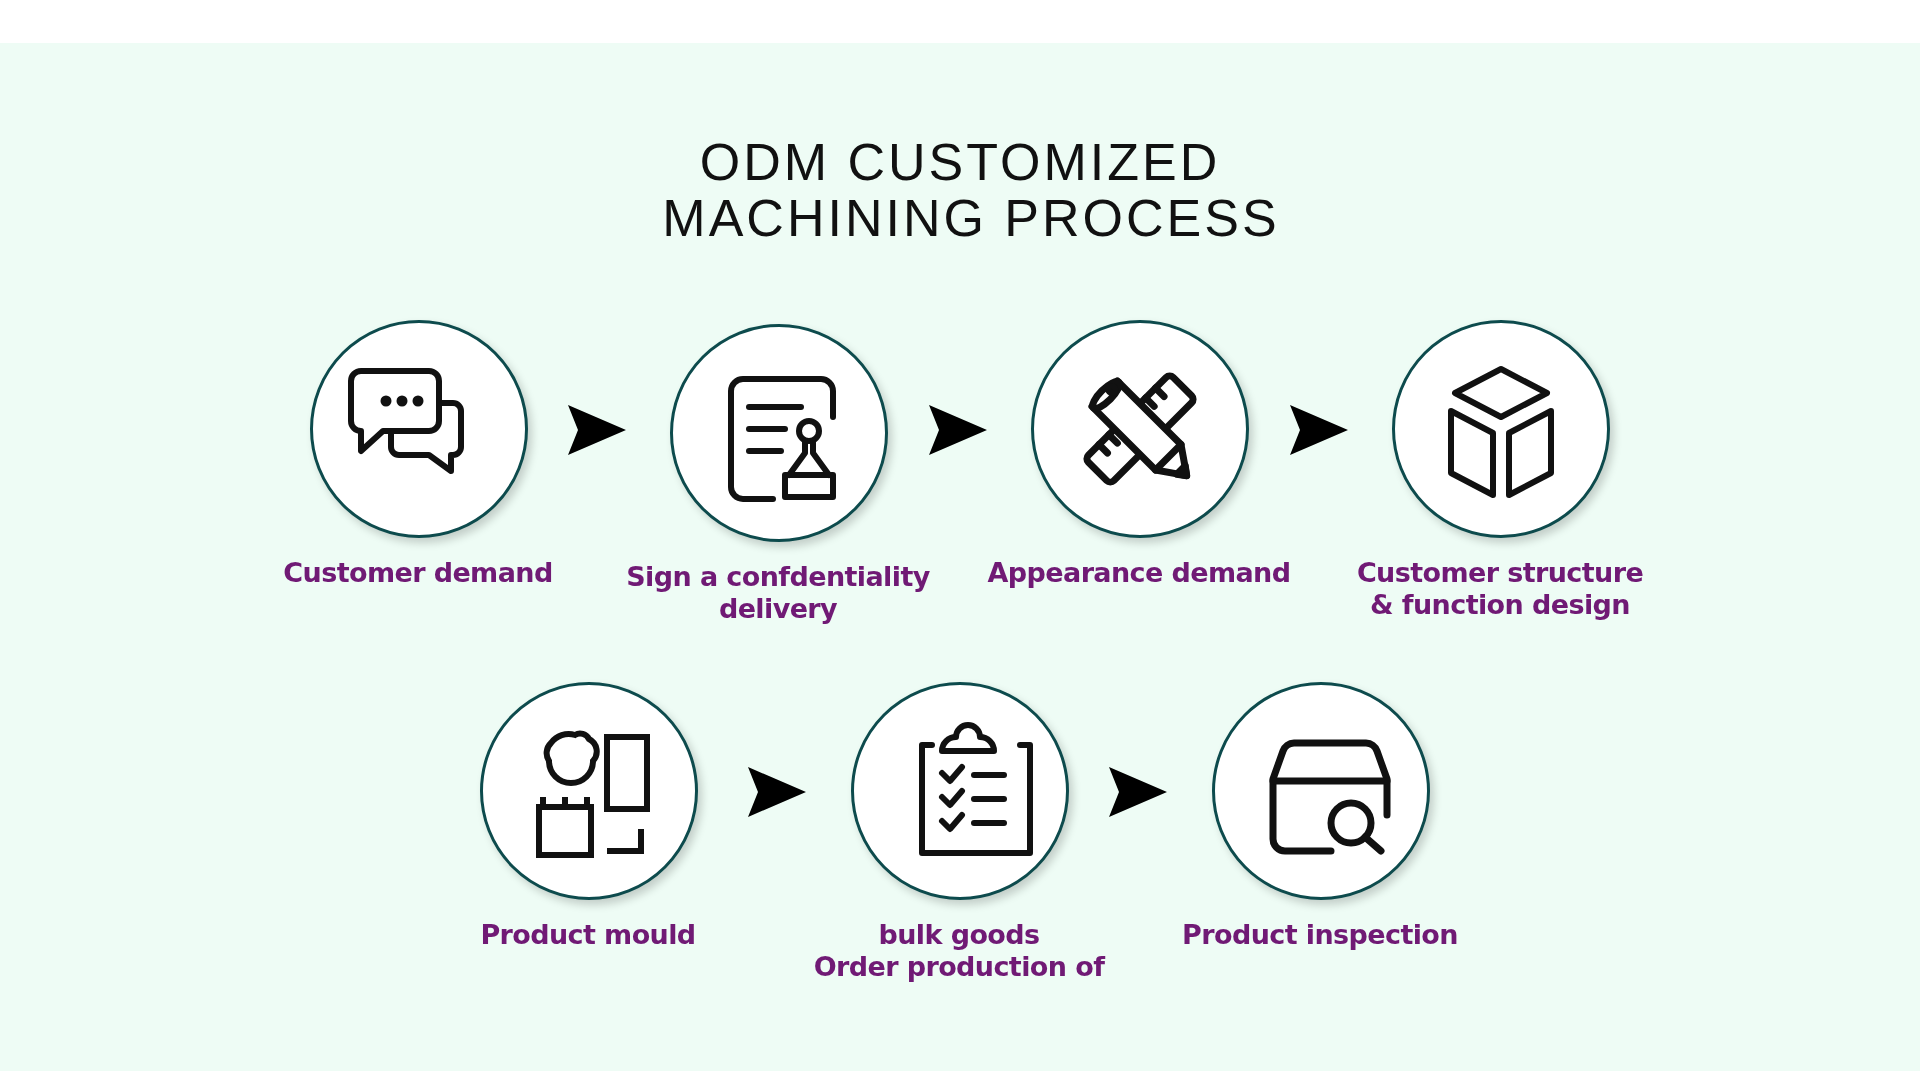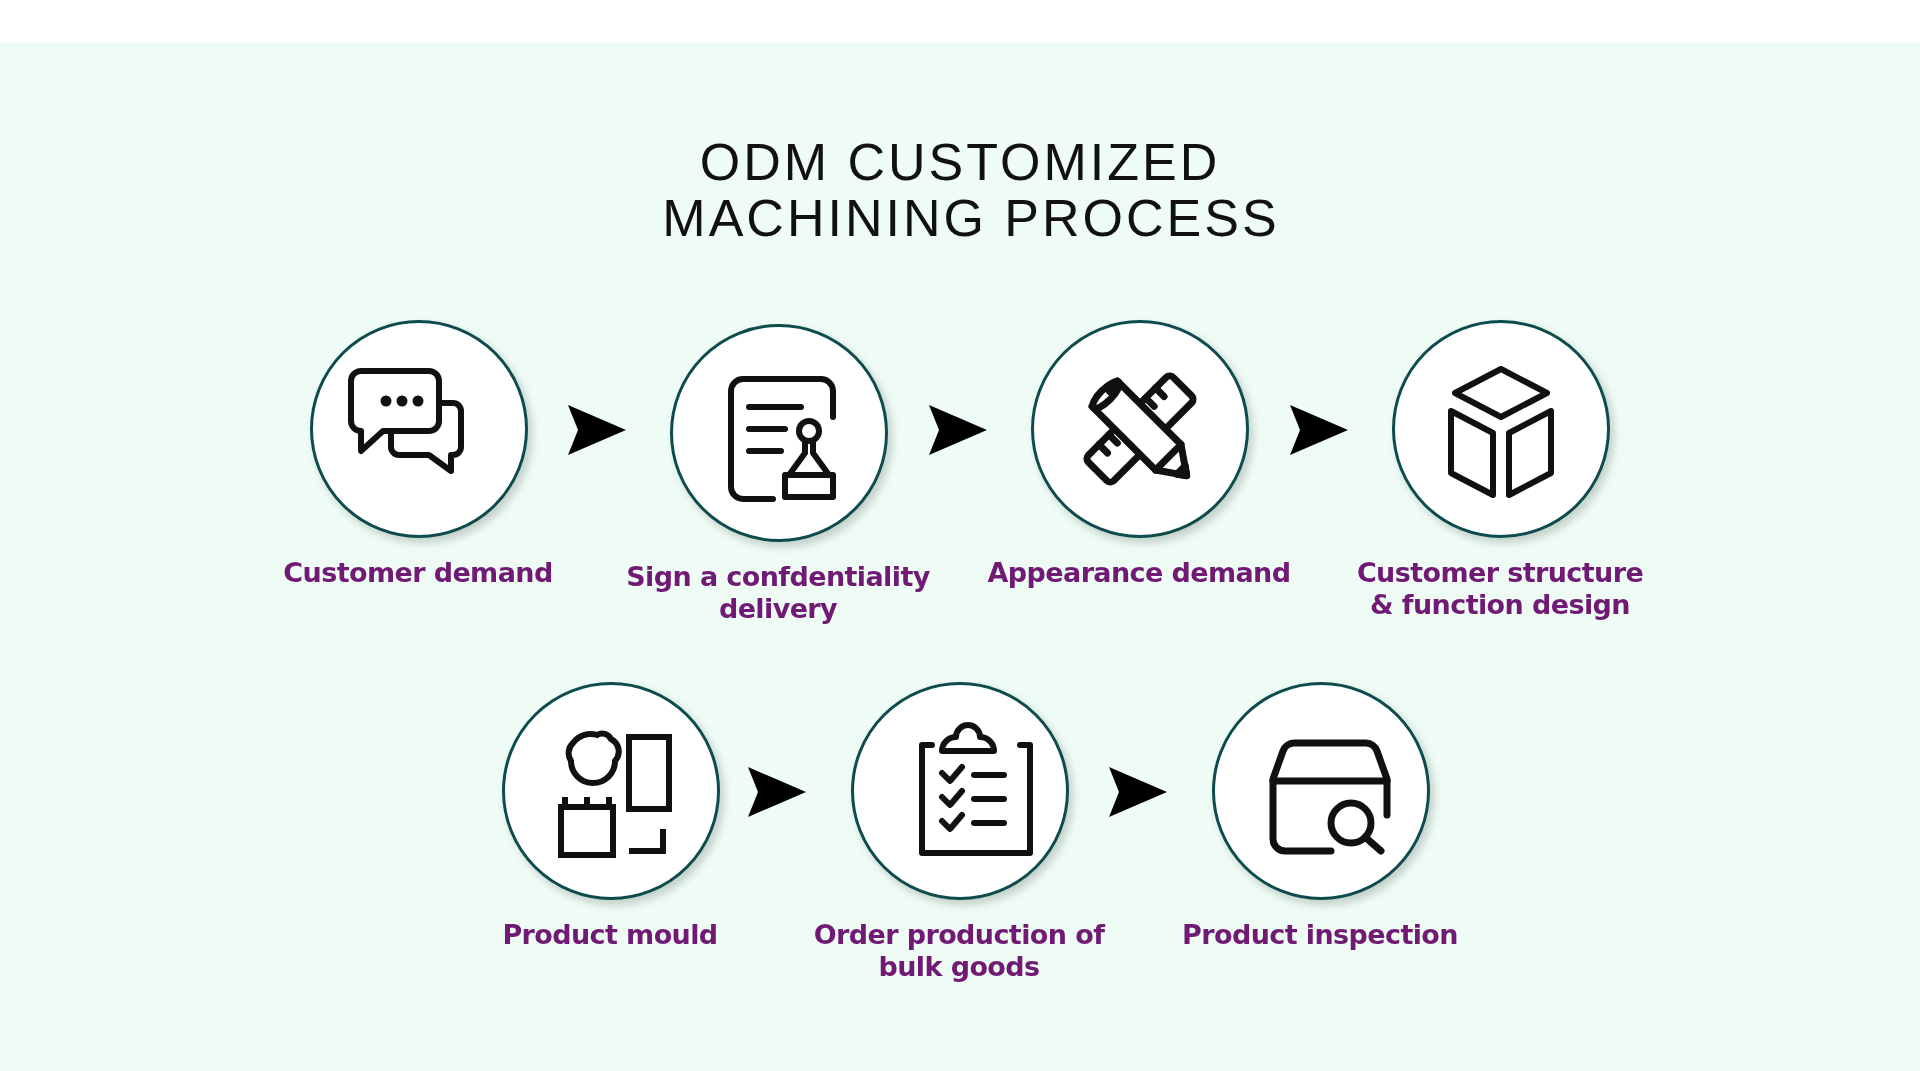--- a/index.html
+++ b/index.html
@@ -129,21 +129,21 @@
       <path d="M56 88 L98 110 V172 L56 150 Z"></path>
       <path d="M156 88 L114 110 V172 L156 150 Z"></path>
     </svg>
   </div>
   <div class="label">
     <span>Customer structure</span>
     <span>&amp; function design</span>
   </div>
 </div>
 
-<div class="step" style="left:430px; top:682px;">
+<div class="step" style="left:408px; top:682px;">
   <div class="circle">
     <svg viewBox="0 0 212 212" fill="none" stroke="#111" stroke-width="6">
       <path d="M68 58 a22 22 0 0 1 24 -8 a10 10 0 0 1 14 4 a14 14 0 0 1 4 22 a22 22 0 0 1 -44 0 a14 14 0 0 1 2 -18 z"></path>
       <path d="M56 122 h52 v48 h-52 z"></path>
       <line x1="60" y1="112" x2="60" y2="122"></line>
       <line x1="82" y1="112" x2="82" y2="122"></line>
       <line x1="104" y1="112" x2="104" y2="122"></line>
       <rect x="124" y="52" width="40" height="72"></rect>
       <path d="M124 166 h34 v-22"></path>
     </svg>
@@ -166,22 +166,22 @@
       <path d="M88 66 a14 14 0 0 1 14 -14 a12 12 0 0 1 24 0 a14 14 0 0 1 14 14 z"></path>
       <path d="M88 88 l8 8 l12 -14"></path>
       <path d="M88 112 l8 8 l12 -14"></path>
       <path d="M88 136 l8 8 l12 -14"></path>
       <line x1="120" y1="90" x2="150" y2="90"></line>
       <line x1="120" y1="114" x2="150" y2="114"></line>
       <line x1="120" y1="138" x2="150" y2="138"></line>
     </svg>
   </div>
   <div class="label">
+    <span>bulk goods</span>
     <span>Order production of</span>
-    <span>bulk goods</span>
   </div>
 </div>
 
 <div class="arrow" style="left:1109px; top:767px;">
   <svg viewBox="0 0 60 50">
       <path d="M0 0 L58 25 L0 50 L10 25 Z" fill="#000"></path>
     </svg>
 </div>
 
 <div class="step" style="left:1140px; top:682px;">

